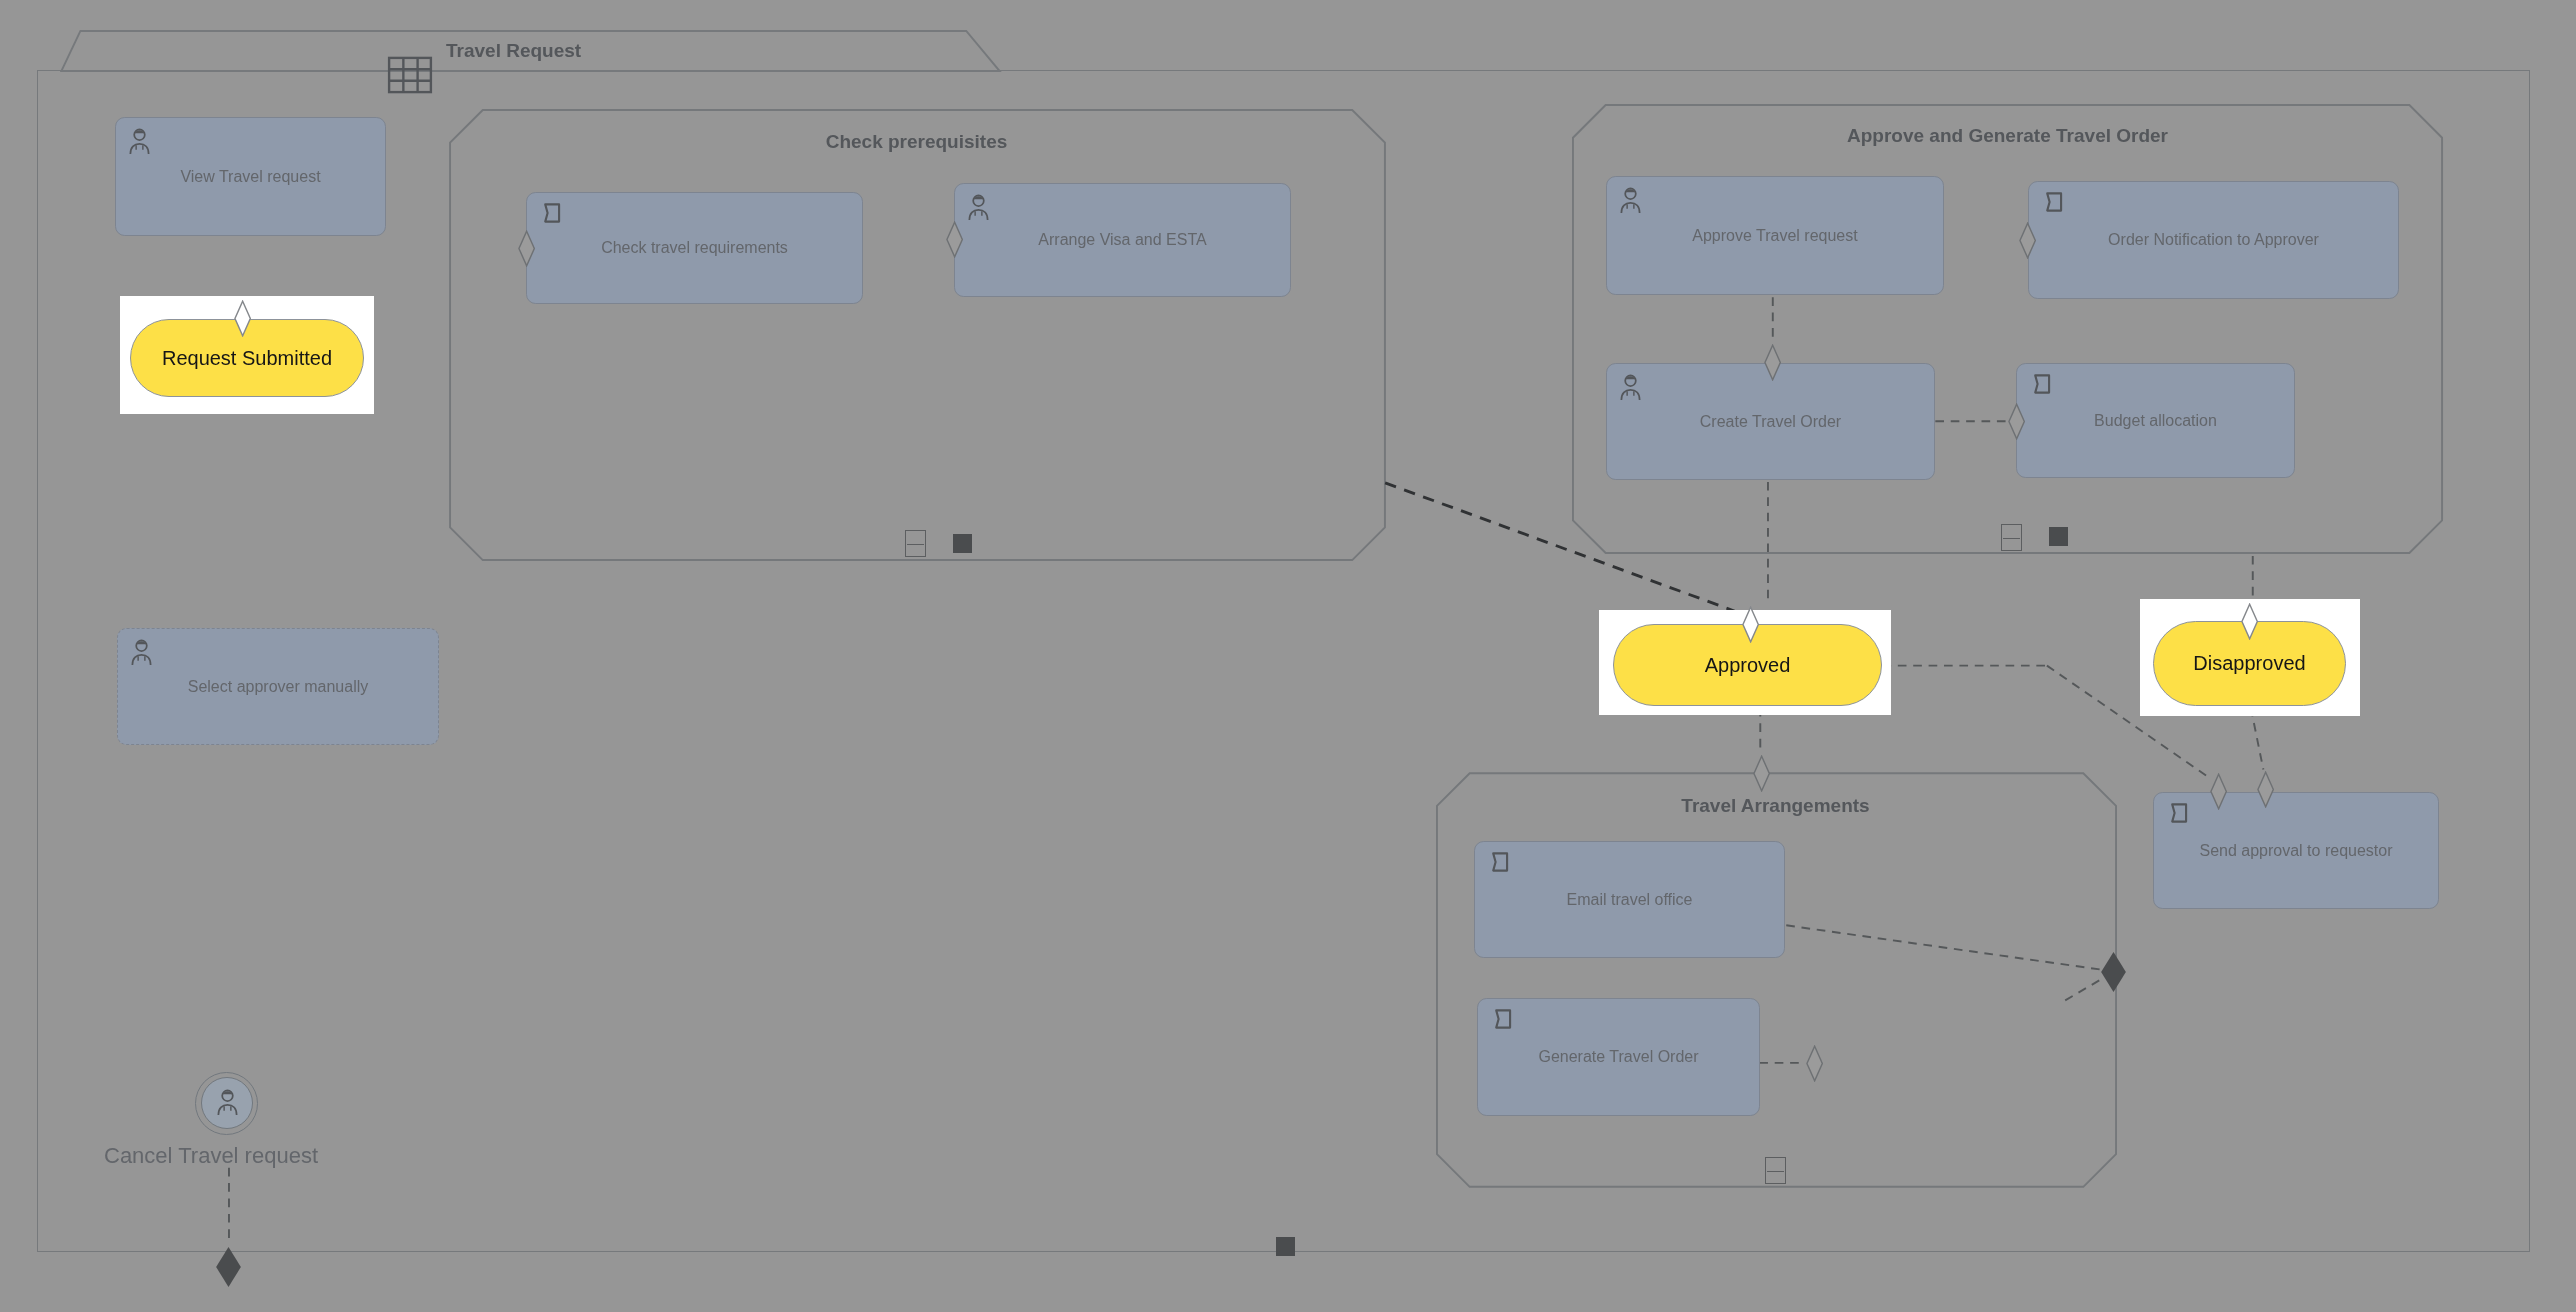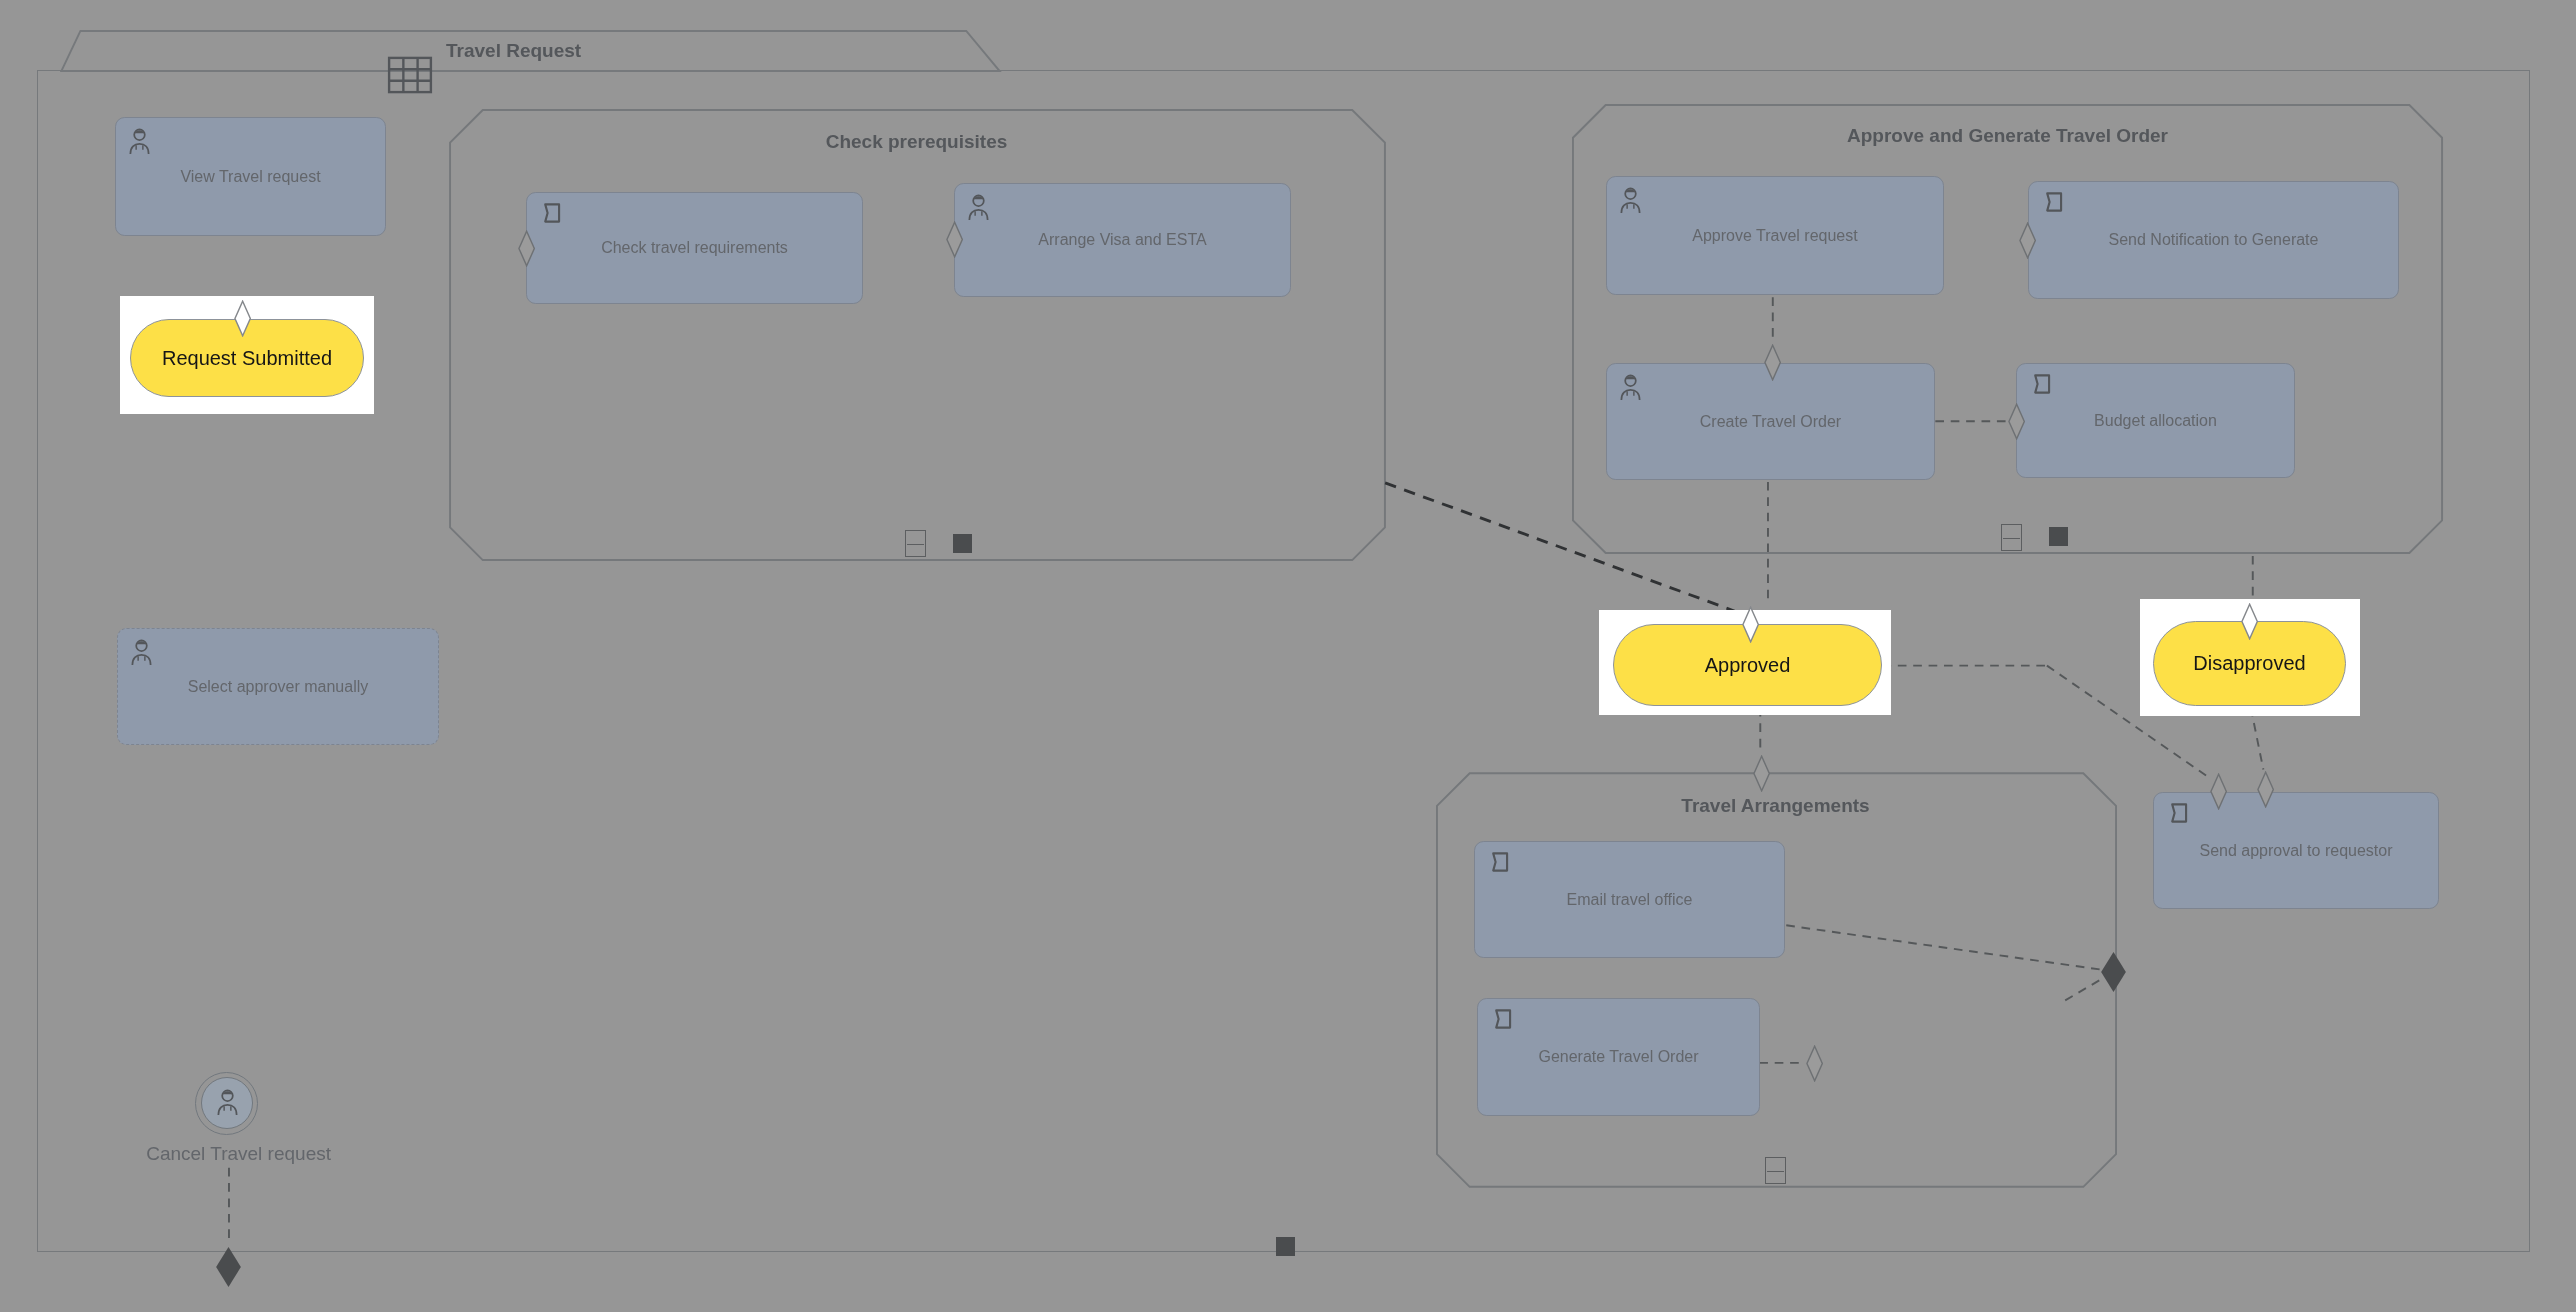--- a/index.html
+++ b/index.html
@@ -22,21 +22,21 @@
   .sentry{z-index:7;}
   .sentry polygon{fill:#9b9b9b;stroke:#6e7174;stroke-width:1.5;}
   .sentry.lit polygon{fill:#ffffff;stroke:#85888c;stroke-width:1.5;}
   .xdiamond polygon{fill:#4a4c4e;}
   .collapse-marker{width:21px;height:27px;border:1.9px solid #5c5e60;box-sizing:border-box;z-index:7;}
   .collapse-marker::after{content:"";position:absolute;left:1px;right:1px;top:50%;border-top:1.9px solid #5c5e60;}
   .marker-square{width:19px;height:19px;background:#4a4c4e;z-index:7;}
   .conn{z-index:3;pointer-events:none;}
   .evt-circle{border:1.9px solid #72787e;border-radius:50%;box-sizing:border-box;z-index:4;}
   .evt-inner{background:#98a2ae;}
-  .dim-label{color:#63666b;font-size:19px;text-align:right;z-index:4;}
+  .dim-label{color:#63666b;font-size:22px;text-align:center;z-index:4;}
   .tab-title{font-weight:bold;color:#54575b;font-size:19px;z-index:3;}
 </style>
 </head>
 <body>
 
 <div class="canvas">
 
   <div class="abs outer" style="left:37px;top:70px;width:2491px;height:1180px;"></div>
 
   <div class="abs" style="left:57px;top:30px;z-index:3;">
@@ -138,21 +138,21 @@
     </span>
     <span>Approve Travel request</span>
   </div>
 
   <div class="abs task" style="left:2028px;top:181px;width:371px;height:118px;">
     <span class="ticon">
       <svg width="24" height="22" viewBox="0 0 25 23">
           <path d="M22 2.5 H7.5 L10 11.5 L7.5 20.5 H22 Z" fill="none" stroke="#53565a" stroke-width="2.2" stroke-linejoin="round"></path>
         </svg>
     </span>
-    <span>Send Notification to Generate</span>
+    <span>Order Notification to Approver</span>
   </div>
 
   <div class="abs task" style="left:1606px;top:363px;width:329px;height:117px;">
     <span class="ticon">
       <svg width="25" height="29" viewBox="0 0 26 30">
           <path d="M8 6.5 a5.5 5.5 0 0 1 10 0 z" fill="#53565a"></path>
           <circle cx="13" cy="8" r="5.5" fill="none" stroke="#53565a" stroke-width="1.8"></circle>
           <path d="M3.5 28 c0-7 4-10.5 9.5-10.5 s9.5 3.5 9.5 10.5" fill="none" stroke="#53565a" stroke-width="1.8"></path>
           <path d="M9.5 19 v4.5 M16.5 19 v4.5" stroke="#53565a" stroke-width="1.5" fill="none"></path>
         </svg>

